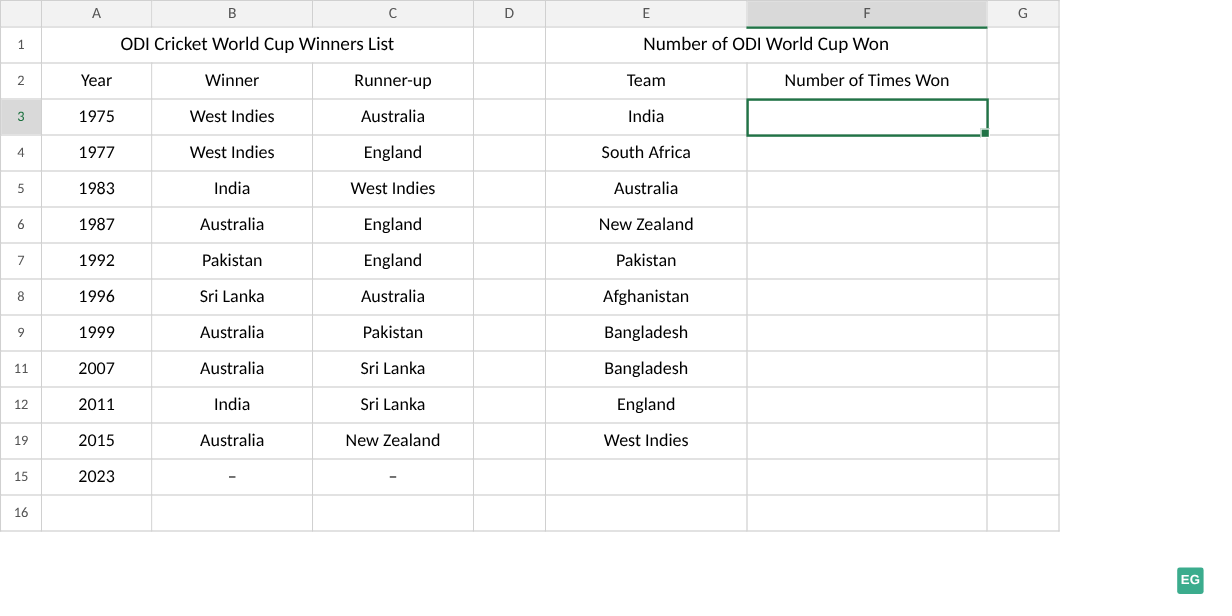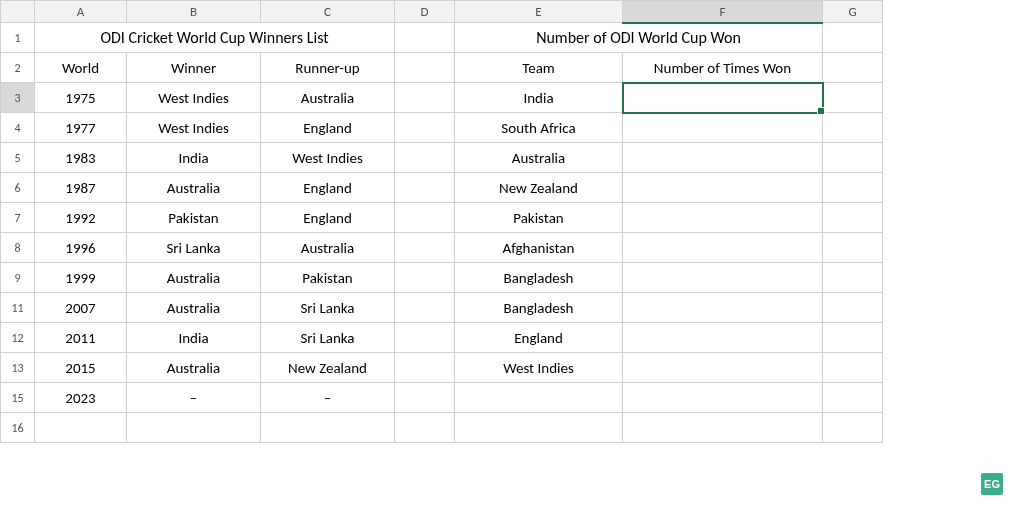--- a/index.html
+++ b/index.html
@@ -154,21 +154,21 @@
     <tr>
       <th class="rowhdr">1</th>
       <td colspan="3" class="title-cell">ODI Cricket World Cup Winners List</td>
       <td class="blank noborder"></td>
       <td colspan="2" class="title-cell">Number of ODI World Cup Won</td>
       <td class="blank noborder"></td>
     </tr>
 
     <tr>
       <th class="rowhdr">2</th>
-      <td class="hdr-cell">World</td>
+      <td class="hdr-cell">Year</td>
       <td class="hdr-cell">Winner</td>
       <td class="hdr-cell">Runner-up</td>
       <td class="blank noborder"></td>
       <td class="hdr-cell">Team</td>
       <td class="hdr-cell">Number of Times Won</td>
       <td class="blank noborder"></td>
     </tr>
 
     <tr>
       <th class="rowhdr active-rowhdr">3</th>
@@ -264,21 +264,21 @@
       <td class="data-cell">2011</td>
       <td class="data-cell">India</td>
       <td class="data-cell">Sri Lanka</td>
       <td class="blank noborder"></td>
       <td class="data-cell">England</td>
       <td class="data-cell"></td>
       <td class="blank noborder"></td>
     </tr>
 
     <tr>
-      <th class="rowhdr">13</th>
+      <th class="rowhdr">19</th>
       <td class="data-cell">2015</td>
       <td class="data-cell">Australia</td>
       <td class="data-cell">New Zealand</td>
       <td class="blank noborder"></td>
       <td class="data-cell">West Indies</td>
       <td class="data-cell"></td>
       <td class="blank noborder"></td>
     </tr>
 
 

